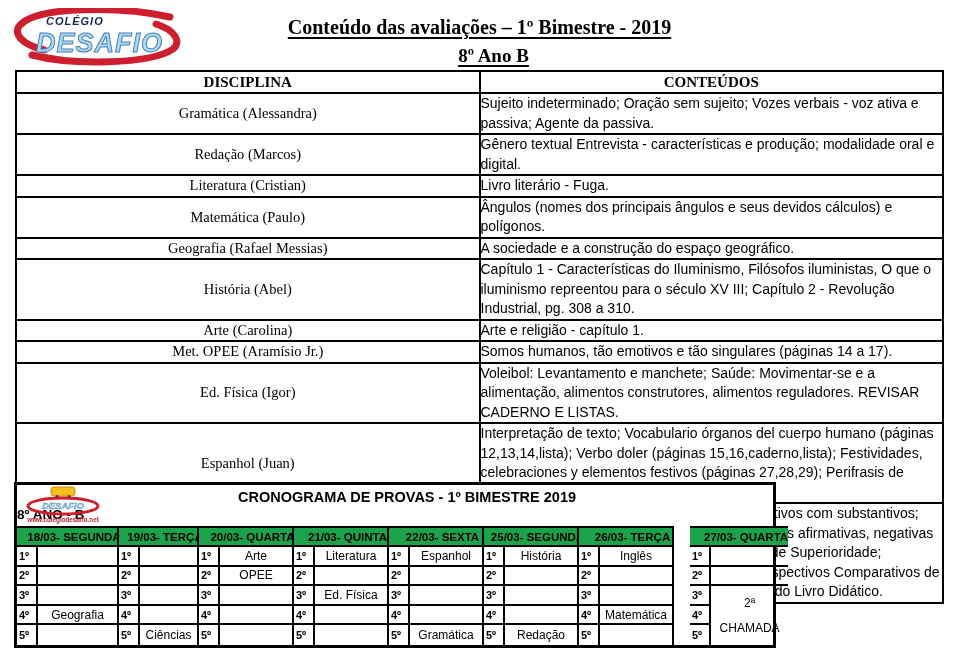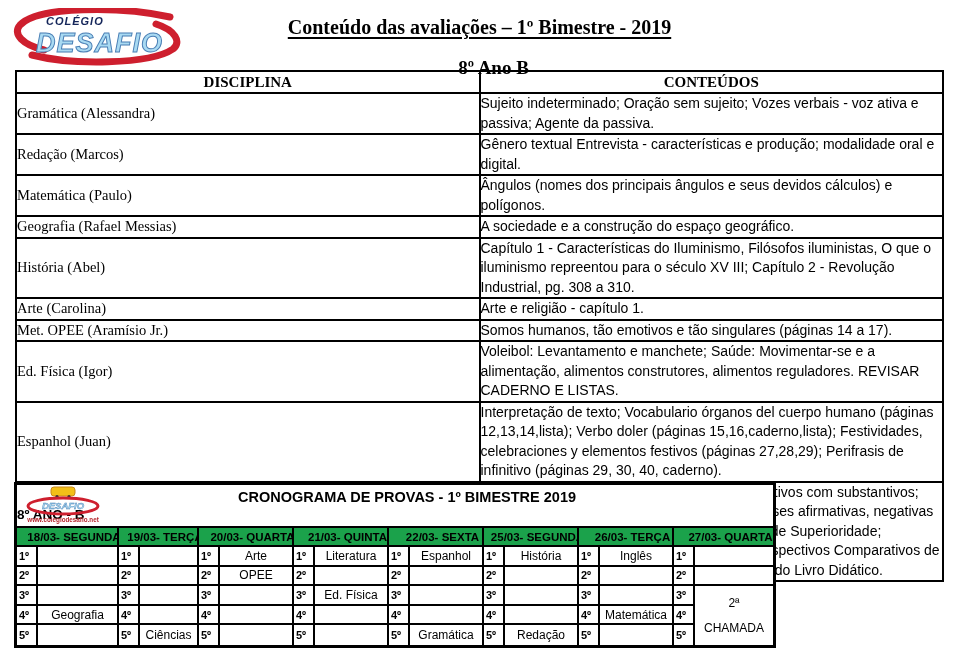--- a/index.html
+++ b/index.html
@@ -4,45 +4,45 @@
 <style>
   html,body{margin:0;padding:0;background:#fff;}
   .page{position:relative;width:959px;height:649px;background:#fff;overflow:hidden;
         font-family:"Liberation Sans",sans-serif;color:#000;}
 
   
   .main-logo{position:absolute;left:8px;top:8px;width:180px;height:58px;}
   .title-block{position:absolute;left:0;right:0;top:16px;text-align:center;}
   .title-line1{font:bold 20px "Liberation Serif",serif;text-decoration:underline;
                text-decoration-thickness:2px;text-underline-offset:3px;}
-  .title-line2{font:bold 19px "Liberation Serif",serif;
-               text-decoration-thickness:2px;text-underline-offset:3px;margin-top:18px;padding-left:28px;}
+  .title-line2{font:bold 19px "Liberation Serif",serif;text-decoration:underline;
+               text-decoration-thickness:2px;text-underline-offset:3px;margin-top:6px;padding-left:28px;}
 
   
   table.content{position:absolute;left:15px;top:70px;width:929px;
                 border-collapse:collapse;table-layout:fixed;}
   table.content th,table.content td{border:2px solid #000;padding:0;}
   table.content th{font:bold 15px "Liberation Serif",serif;height:20px;border-radius:10px;}
-  td.disc{width:198px;text-align:left;vertical-align:middle;
+  td.disc{width:198px;text-align:center;vertical-align:middle;
           font:14.5px "Liberation Serif",serif;}
   td.cont{font:14px/19.5px "Liberation Sans",sans-serif;padding:1px 4px 2px 4px;
           vertical-align:top;text-align:left;}
   tr.h1{height:21px;} tr.h1b{height:22px;} tr.h2{height:41px;}
   tr.h3{height:62px;} tr.h4{height:67px;}
 
   
   .crono{position:absolute;left:14px;top:482px;width:762px;border:3px solid #000;
          box-sizing:border-box;background:#fff;}
   .crono-head{position:relative;height:41px;}
   .crono-title{font:bold 14.5px "Liberation Sans",sans-serif;text-align:center;padding-top:4px;margin-left:24px;}
   .crono-sub{font:bold 13.5px "Liberation Sans",sans-serif;text-align:left;margin-top:2px;}
   .crono-logo{position:absolute;left:4px;top:1px;width:88px;height:39px;}
   .days{display:flex;width:100%;}
   .day{box-sizing:border-box;border-right:2.5px solid #000;flex:0 0 auto;}
-  .day:last-child{border-right:none;flex:1 1 auto;}
+  .day:last-child{border-right:none;flex:1 1 auto;margin-left:16px;}
   .day-header{height:17px;background:#1ba24b;border-top:2px solid #000;border-bottom:2px solid #000;
               display:flex;align-items:center;justify-content:center;
               font:bold 11.5px "Liberation Sans",sans-serif;color:#000;white-space:nowrap;padding-left:14px;}
   .day-grid{display:grid;grid-template-columns:21px 1fr;}
   .pc,.sc{box-sizing:border-box;height:19.6px;border-bottom:2px solid #000;
           display:flex;align-items:center;}
   .pc{border-right:2px solid #000;font:bold 11px "Liberation Sans",sans-serif;padding-left:2px;}
   .sc{justify-content:center;font:12px "Liberation Sans",sans-serif;white-space:nowrap;}
   .lastrow{border-bottom:none;}
   .merged{grid-column:2;grid-row:3/6;height:auto;border-bottom:none;box-sizing:border-box;
@@ -74,20 +74,24 @@
       <th>CONTEÚDOS</th>
     </tr>
     <tr class="h1">
           <td class="disc">Gramática (Alessandra)</td>
           <td class="cont">Sujeito indeterminado; Oração sem sujeito; Vozes verbais  - voz ativa e passiva; Agente da passiva.</td>
         </tr>
     <tr class="h1">
           <td class="disc">Redação (Marcos)</td>
           <td class="cont">Gênero textual Entrevista - características e produção; modalidade oral e digital.</td>
         </tr>
+    <tr class="h1">
+          <td class="disc">Literatura (Cristian)</td>
+          <td class="cont">Livro literário - Fuga.</td>
+        </tr>
     <tr class="h1b">
           <td class="disc">Matemática (Paulo)</td>
           <td class="cont">Ângulos (nomes dos principais ângulos e seus devidos cálculos) e polígonos.</td>
         </tr>
     <tr class="h1">
           <td class="disc">Geografia (Rafael Messias)</td>
           <td class="cont">A sociedade e a construção do espaço geográfico.</td>
         </tr>
     <tr class="h2">
           <td class="disc">História (Abel)</td>

